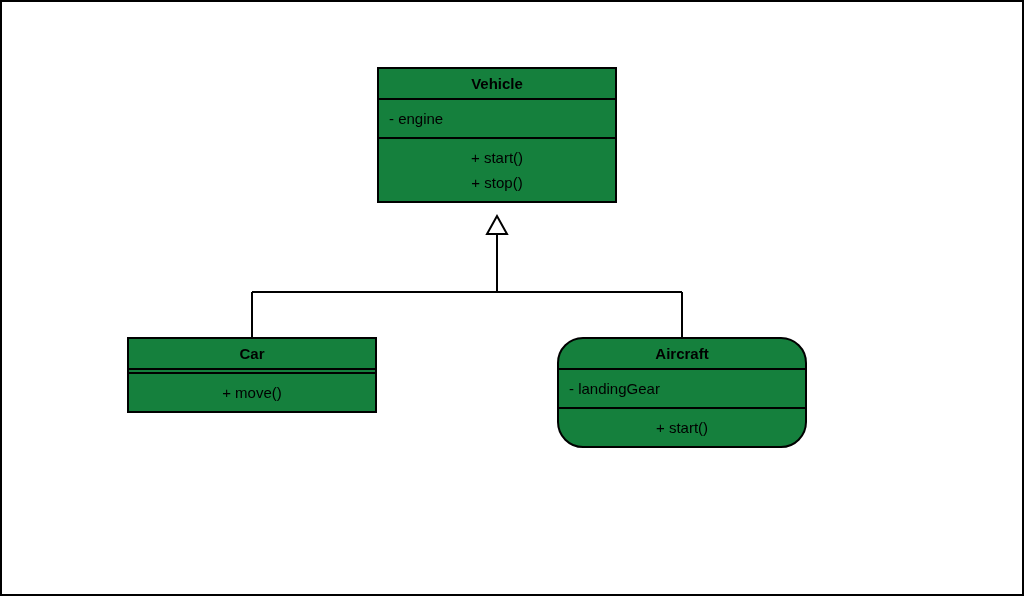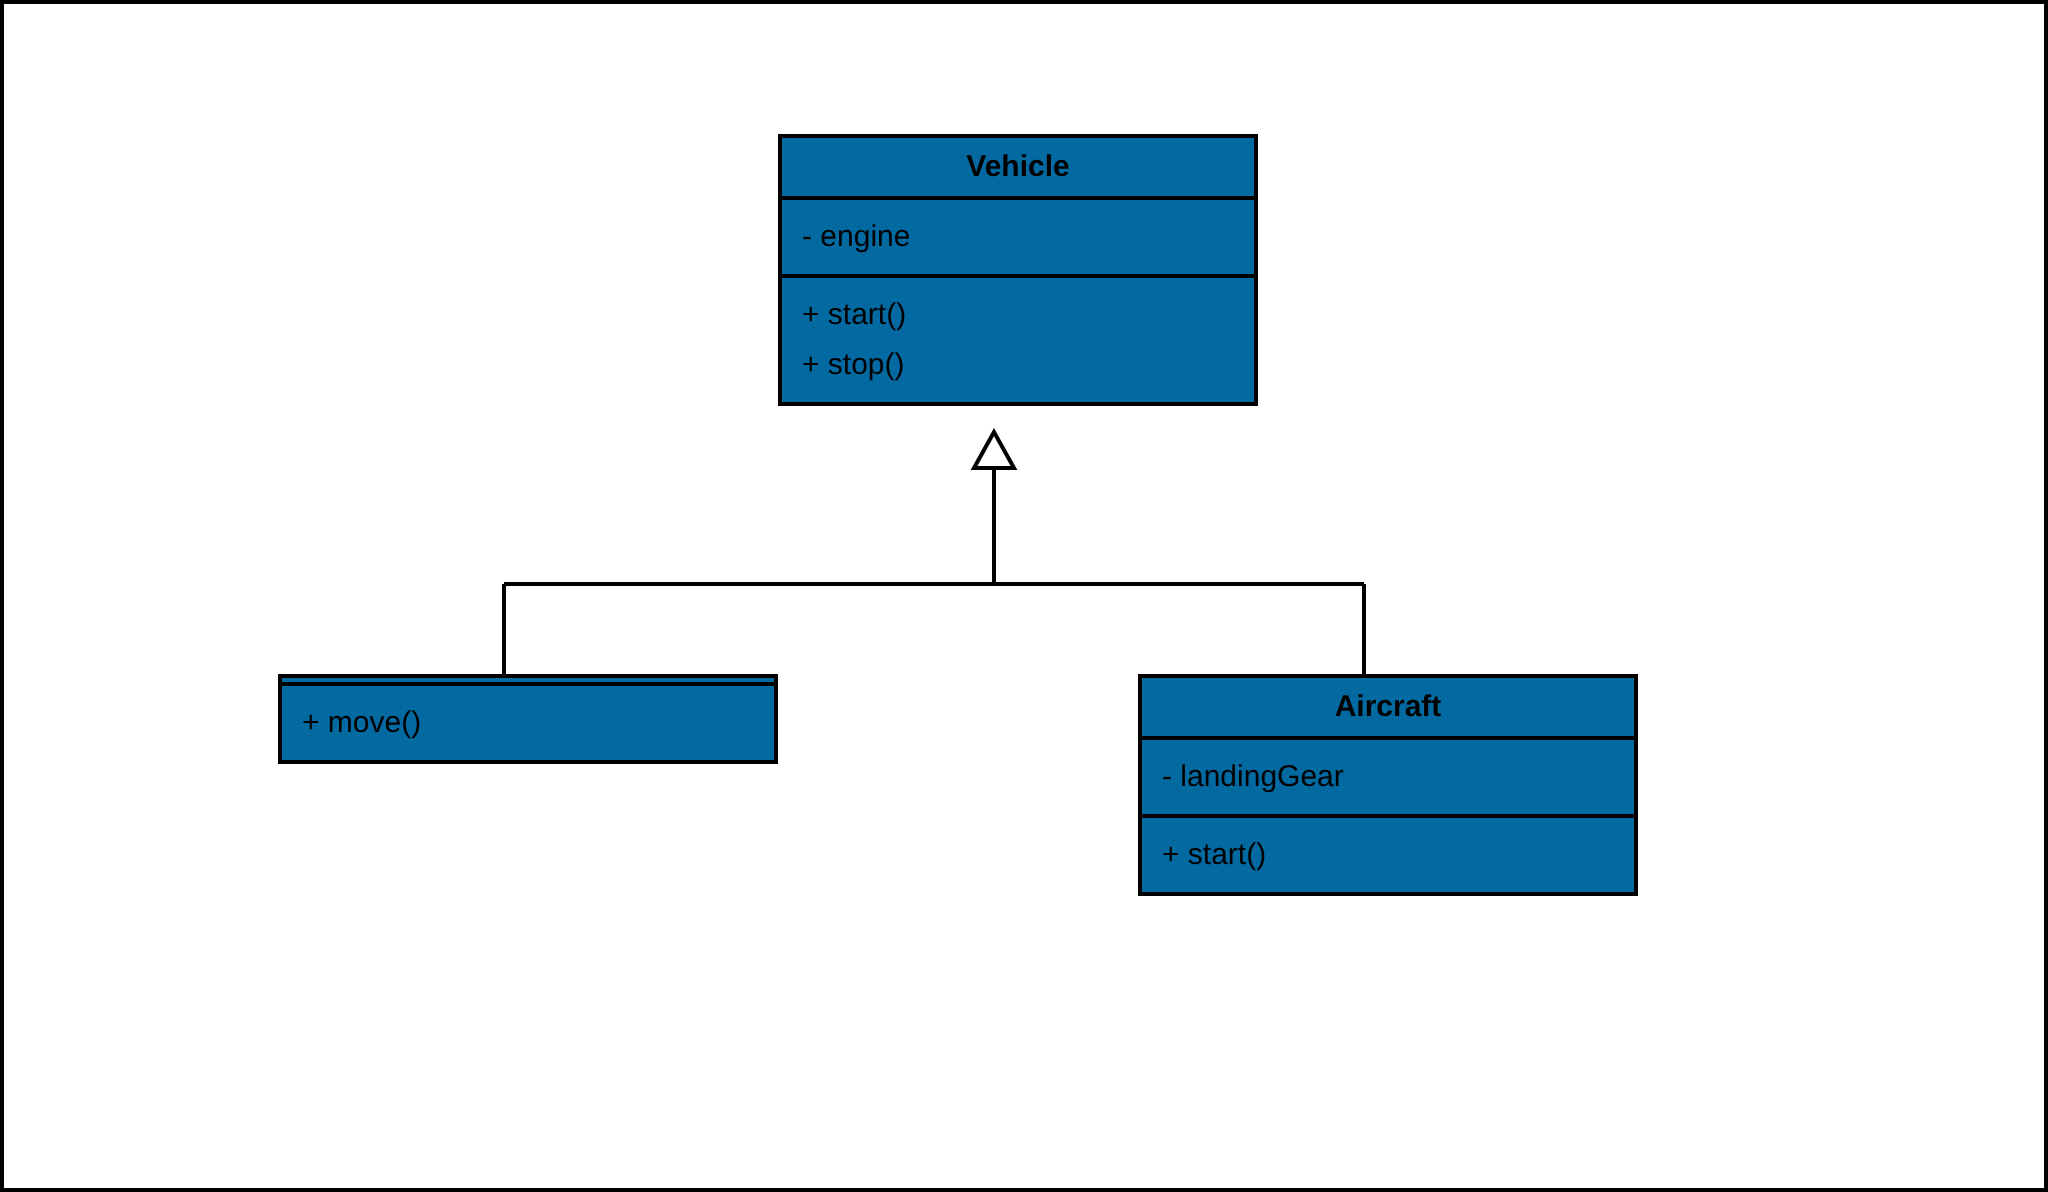--- a/index.html
+++ b/index.html
@@ -16,29 +16,29 @@
   }
   .diagram {
     position: absolute;
     left: 0; top: 0;
     width: 1024px; height: 596px;
     border: 2px solid #000;
   }
   .class-box {
     position: absolute;
     border: 2px solid #000;
-    background: #0369a1;
-    margin-left: 12px;
+    background: #15803d;
   }
   .section {
     padding: 6px 10px;
     border-bottom: 2px solid #000;
   }
   .section:last-child {
     border-bottom: none;
+    text-align: center;
   }
   .section.tight {
     padding: 1px 10px;
     min-height: 4px;
   }
   .title {
     text-align: center;
     font-weight: bold;
   }
   .member { padding: 4px 0; }
@@ -59,27 +59,28 @@
     <div class="section">
       <div class="member">- engine</div>
     </div>
     <div class="section">
       <div class="member">+ start()</div>
       <div class="member">+ stop()</div>
     </div>
   </div>
 
   <div class="class-box" style="left:125px; top:335px; width:250px;">
+    <div class="section title">Car</div>
     <div class="section tight"></div>
     <div class="section">
       <div class="member">+ move()</div>
     </div>
   </div>
 
-  <div class="class-box" style="left:555px; top:335px; width:250px;">
+  <div class="class-box" style="left:555px; top:335px; width:250px;border-radius:26px;">
     <div class="section title">Aircraft</div>
     <div class="section">
       <div class="member">- landingGear</div>
     </div>
     <div class="section">
       <div class="member">+ start()</div>
     </div>
   </div>
 
   <svg class="connectors">

